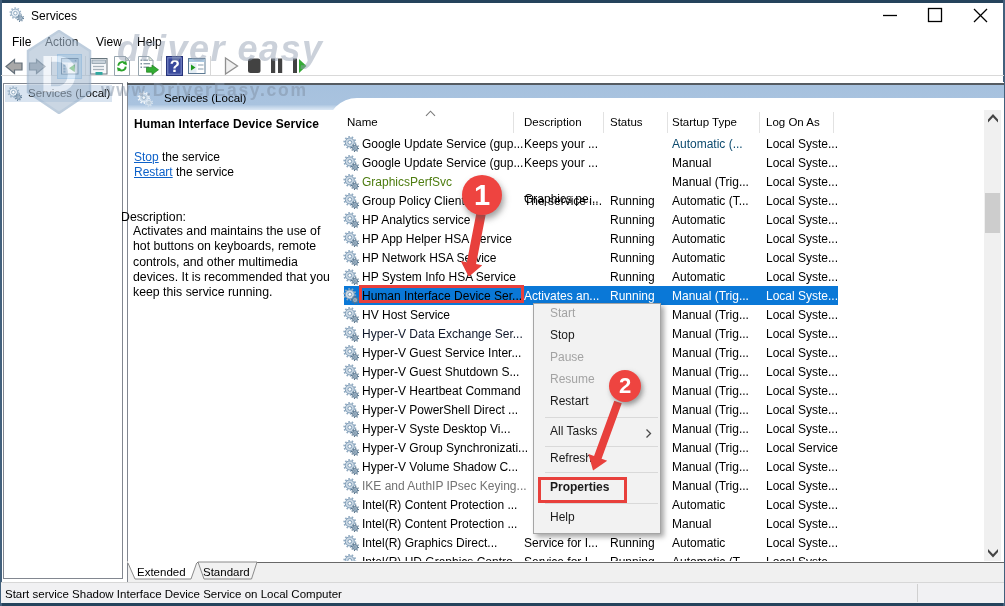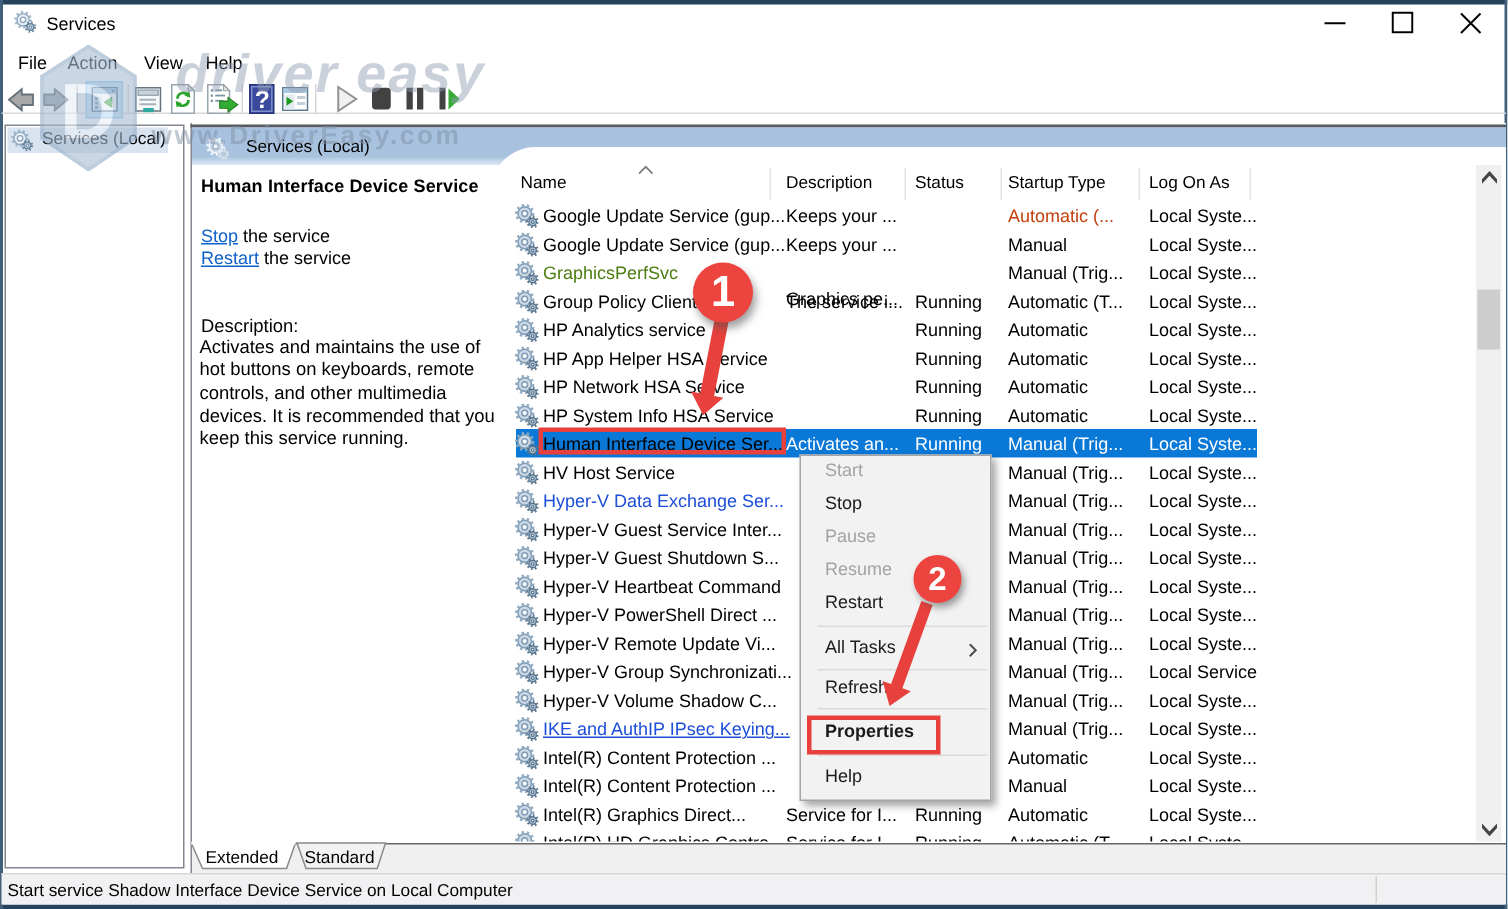--- a/index.html
+++ b/index.html
@@ -128,21 +128,21 @@
   <circle cx="12" cy="11.8" r="3.4" fill="none" stroke="#d5e2ee" stroke-width="1.4" stroke-dasharray="1.1 1.6"></circle>
 </svg>
 <div class="abs txt" style="left:164px;top:92px;font-size:11.5px;color:#000;">Services (Local)</div>
 
 <div class="abs" style="left:327px;top:98px;width:677px;height:464px;background:#fff;border-radius:30px 0 0 0;"></div>
 
 <div class="abs" style="left:128px;top:110px;width:199px;height:452px;background:#fff;"></div>
 <div class="abs txt" style="left:134px;top:117px;font-size:12px;font-weight:bold;color:#000;letter-spacing:0.1px;">Human Interface Device Service</div>
 <div class="abs txt" style="left:134px;top:150px;font-size:12px;"><span style="color:#0d61c9;text-decoration:underline;">Stop</span> the service</div>
 <div class="abs txt" style="left:134px;top:165px;font-size:12px;"><span style="color:#0d61c9;text-decoration:underline;">Restart</span> the service</div>
-<div class="abs txt" style="left:134px;top:210px;font-size:12.3px;text-align:center;">Description:</div>
+<div class="abs txt" style="left:121px;top:210px;font-size:12.3px;text-align:center;">Description:</div>
 <div class="abs" style="left:133px;top:224px;width:200px;font-size:12.3px;line-height:15.3px;">Activates and maintains the use of<br>hot buttons on keyboards, remote<br>controls, and other multimedia<br>devices. It is recommended that you<br>keep this service running.</div>
 
 <div class="abs txt" style="left:347px;top:116px;font-size:11.5px;">Name</div>
 <div class="abs txt" style="left:524px;top:116px;font-size:11.5px;">Description</div>
 <div class="abs txt" style="left:610px;top:116px;font-size:11.5px;">Status</div>
 <div class="abs txt" style="left:672px;top:116px;font-size:11.5px;">Startup Type</div>
 <div class="abs txt" style="left:766px;top:116px;font-size:11.5px;">Log On As</div>
 <svg class="abs" style="left:425px;top:110px;" width="11" height="7" viewBox="0 0 11 7">
   <polyline points="1,5.8 5.5,1.2 10,5.8" fill="none" stroke="#7a7a7a" stroke-width="1.1"></polyline>
 </svg>
@@ -157,21 +157,21 @@
       <svg class="abs" style="left:15px;top:1.5px;" width="16" height="16" viewBox="0 0 16 16">
         <circle cx="6.8" cy="6.4" r="4.5" fill="#ccd9e5" stroke="#7e9cb6" stroke-width="1"></circle>
         <circle cx="6.8" cy="6.4" r="5.5" fill="none" stroke="#8fa9c0" stroke-width="1.9" stroke-dasharray="1.5 1.9"></circle>
         <circle cx="6.8" cy="6.4" r="1.9" fill="#fdfefe" stroke="#7e9cb6"></circle>
         <circle cx="12.1" cy="12" r="2.5" fill="#a9bfd1" stroke="#58748c" stroke-width="0.9"></circle>
         <circle cx="12.1" cy="12" r="3.5" fill="none" stroke="#58748c" stroke-width="1.4" stroke-dasharray="1.1 1.6"></circle>
         <circle cx="12.1" cy="12" r="0.9" fill="#f4f7f9" stroke="#58748c" stroke-width="0.7"></circle>
       </svg>
       <div class="abs txt" style="left:34px;top:3px;color:#000;">Google Update Service (gup...</div>
       <div class="abs txt" style="left:196px;top:3px;color:#000;">Keeps your ...</div>
-      <div class="abs txt" style="left:344px;top:3px;color:#c2410c;">Automatic (...</div>
+      <div class="abs txt" style="left:344px;top:3px;color:#0c4a6e;">Automatic (...</div>
       <div class="abs txt" style="left:438px;top:3px;color:#000;">Local Syste...</div>
     </div>
     <div class="abs" style="left:0;top:19px;width:655px;height:19px;">
       <svg class="abs" style="left:15px;top:1.5px;" width="16" height="16" viewBox="0 0 16 16">
         <circle cx="6.8" cy="6.4" r="4.5" fill="#ccd9e5" stroke="#7e9cb6" stroke-width="1"></circle>
         <circle cx="6.8" cy="6.4" r="5.5" fill="none" stroke="#8fa9c0" stroke-width="1.9" stroke-dasharray="1.5 1.9"></circle>
         <circle cx="6.8" cy="6.4" r="1.9" fill="#fdfefe" stroke="#7e9cb6"></circle>
         <circle cx="12.1" cy="12" r="2.5" fill="#a9bfd1" stroke="#58748c" stroke-width="0.9"></circle>
         <circle cx="12.1" cy="12" r="3.5" fill="none" stroke="#58748c" stroke-width="1.4" stroke-dasharray="1.1 1.6"></circle>
         <circle cx="12.1" cy="12" r="0.9" fill="#f4f7f9" stroke="#58748c" stroke-width="0.7"></circle>
@@ -297,21 +297,21 @@
     </div>
     <div class="abs" style="left:0;top:190px;width:655px;height:19px;">
       <svg class="abs" style="left:15px;top:1.5px;" width="16" height="16" viewBox="0 0 16 16">
         <circle cx="6.8" cy="6.4" r="4.5" fill="#ccd9e5" stroke="#7e9cb6" stroke-width="1"></circle>
         <circle cx="6.8" cy="6.4" r="5.5" fill="none" stroke="#8fa9c0" stroke-width="1.9" stroke-dasharray="1.5 1.9"></circle>
         <circle cx="6.8" cy="6.4" r="1.9" fill="#fdfefe" stroke="#7e9cb6"></circle>
         <circle cx="12.1" cy="12" r="2.5" fill="#a9bfd1" stroke="#58748c" stroke-width="0.9"></circle>
         <circle cx="12.1" cy="12" r="3.5" fill="none" stroke="#58748c" stroke-width="1.4" stroke-dasharray="1.1 1.6"></circle>
         <circle cx="12.1" cy="12" r="0.9" fill="#f4f7f9" stroke="#58748c" stroke-width="0.7"></circle>
       </svg>
-      <div class="abs txt" style="left:34px;top:3px;color:#1d4ed8;">Hyper-V Data Exchange Ser...</div>
+      <div class="abs txt" style="left:34px;top:3px;color:#0f172a;">Hyper-V Data Exchange Ser...</div>
       <div class="abs txt" style="left:344px;top:3px;color:#000;">Manual (Trig...</div>
       <div class="abs txt" style="left:438px;top:3px;color:#000;">Local Syste...</div>
     </div>
     <div class="abs" style="left:0;top:209px;width:655px;height:19px;">
       <svg class="abs" style="left:15px;top:1.5px;" width="16" height="16" viewBox="0 0 16 16">
         <circle cx="6.8" cy="6.4" r="4.5" fill="#ccd9e5" stroke="#7e9cb6" stroke-width="1"></circle>
         <circle cx="6.8" cy="6.4" r="5.5" fill="none" stroke="#8fa9c0" stroke-width="1.9" stroke-dasharray="1.5 1.9"></circle>
         <circle cx="6.8" cy="6.4" r="1.9" fill="#fdfefe" stroke="#7e9cb6"></circle>
         <circle cx="12.1" cy="12" r="2.5" fill="#a9bfd1" stroke="#58748c" stroke-width="0.9"></circle>
         <circle cx="12.1" cy="12" r="3.5" fill="none" stroke="#58748c" stroke-width="1.4" stroke-dasharray="1.1 1.6"></circle>
@@ -362,21 +362,21 @@
     </div>
     <div class="abs" style="left:0;top:285px;width:655px;height:19px;">
       <svg class="abs" style="left:15px;top:1.5px;" width="16" height="16" viewBox="0 0 16 16">
         <circle cx="6.8" cy="6.4" r="4.5" fill="#ccd9e5" stroke="#7e9cb6" stroke-width="1"></circle>
         <circle cx="6.8" cy="6.4" r="5.5" fill="none" stroke="#8fa9c0" stroke-width="1.9" stroke-dasharray="1.5 1.9"></circle>
         <circle cx="6.8" cy="6.4" r="1.9" fill="#fdfefe" stroke="#7e9cb6"></circle>
         <circle cx="12.1" cy="12" r="2.5" fill="#a9bfd1" stroke="#58748c" stroke-width="0.9"></circle>
         <circle cx="12.1" cy="12" r="3.5" fill="none" stroke="#58748c" stroke-width="1.4" stroke-dasharray="1.1 1.6"></circle>
         <circle cx="12.1" cy="12" r="0.9" fill="#f4f7f9" stroke="#58748c" stroke-width="0.7"></circle>
       </svg>
-      <div class="abs txt" style="left:34px;top:3px;color:#000;">Hyper-V Remote Update Vi...</div>
+      <div class="abs txt" style="left:34px;top:3px;color:#000;">Hyper-V Syste Desktop Vi...</div>
       <div class="abs txt" style="left:344px;top:3px;color:#000;">Manual (Trig...</div>
       <div class="abs txt" style="left:438px;top:3px;color:#000;">Local Syste...</div>
     </div>
     <div class="abs" style="left:0;top:304px;width:655px;height:19px;">
       <svg class="abs" style="left:15px;top:1.5px;" width="16" height="16" viewBox="0 0 16 16">
         <circle cx="6.8" cy="6.4" r="4.5" fill="#ccd9e5" stroke="#7e9cb6" stroke-width="1"></circle>
         <circle cx="6.8" cy="6.4" r="5.5" fill="none" stroke="#8fa9c0" stroke-width="1.9" stroke-dasharray="1.5 1.9"></circle>
         <circle cx="6.8" cy="6.4" r="1.9" fill="#fdfefe" stroke="#7e9cb6"></circle>
         <circle cx="12.1" cy="12" r="2.5" fill="#a9bfd1" stroke="#58748c" stroke-width="0.9"></circle>
         <circle cx="12.1" cy="12" r="3.5" fill="none" stroke="#58748c" stroke-width="1.4" stroke-dasharray="1.1 1.6"></circle>
@@ -401,21 +401,21 @@
     </div>
     <div class="abs" style="left:0;top:342px;width:655px;height:19px;">
       <svg class="abs" style="left:15px;top:1.5px;" width="16" height="16" viewBox="0 0 16 16">
         <circle cx="6.8" cy="6.4" r="4.5" fill="#ccd9e5" stroke="#7e9cb6" stroke-width="1"></circle>
         <circle cx="6.8" cy="6.4" r="5.5" fill="none" stroke="#8fa9c0" stroke-width="1.9" stroke-dasharray="1.5 1.9"></circle>
         <circle cx="6.8" cy="6.4" r="1.9" fill="#fdfefe" stroke="#7e9cb6"></circle>
         <circle cx="12.1" cy="12" r="2.5" fill="#a9bfd1" stroke="#58748c" stroke-width="0.9"></circle>
         <circle cx="12.1" cy="12" r="3.5" fill="none" stroke="#58748c" stroke-width="1.4" stroke-dasharray="1.1 1.6"></circle>
         <circle cx="12.1" cy="12" r="0.9" fill="#f4f7f9" stroke="#58748c" stroke-width="0.7"></circle>
       </svg>
-      <div class="abs txt" style="left:34px;top:3px;color:#1d4ed8;text-decoration:underline;">IKE and AuthIP IPsec Keying...</div>
+      <div class="abs txt" style="left:34px;top:3px;color:#737373;">IKE and AuthIP IPsec Keying...</div>
       <div class="abs txt" style="left:344px;top:3px;color:#000;">Manual (Trig...</div>
       <div class="abs txt" style="left:438px;top:3px;color:#000;">Local Syste...</div>
     </div>
     <div class="abs" style="left:0;top:361px;width:655px;height:19px;">
       <svg class="abs" style="left:15px;top:1.5px;" width="16" height="16" viewBox="0 0 16 16">
         <circle cx="6.8" cy="6.4" r="4.5" fill="#ccd9e5" stroke="#7e9cb6" stroke-width="1"></circle>
         <circle cx="6.8" cy="6.4" r="5.5" fill="none" stroke="#8fa9c0" stroke-width="1.9" stroke-dasharray="1.5 1.9"></circle>
         <circle cx="6.8" cy="6.4" r="1.9" fill="#fdfefe" stroke="#7e9cb6"></circle>
         <circle cx="12.1" cy="12" r="2.5" fill="#a9bfd1" stroke="#58748c" stroke-width="0.9"></circle>
         <circle cx="12.1" cy="12" r="3.5" fill="none" stroke="#58748c" stroke-width="1.4" stroke-dasharray="1.1 1.6"></circle>

